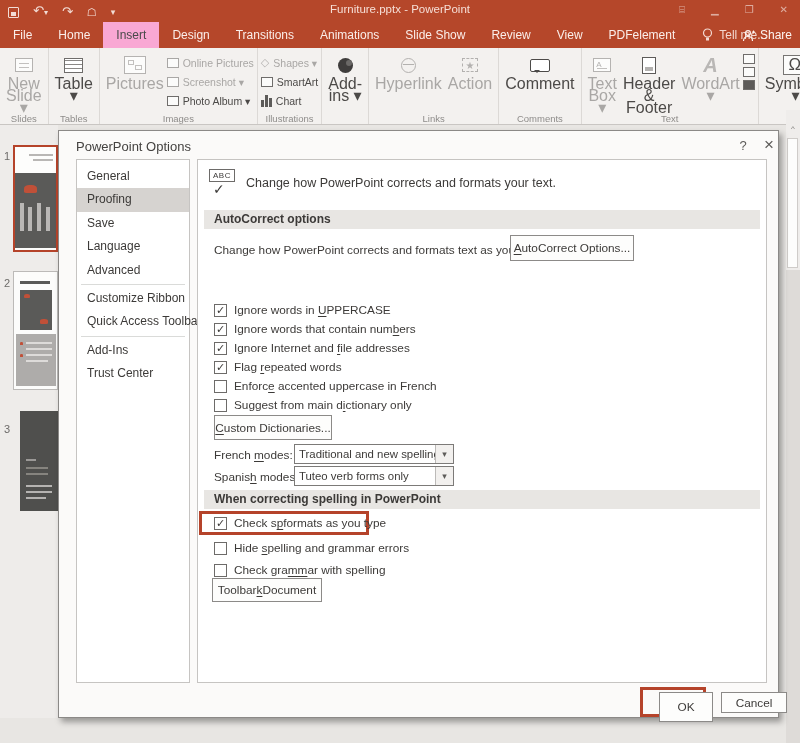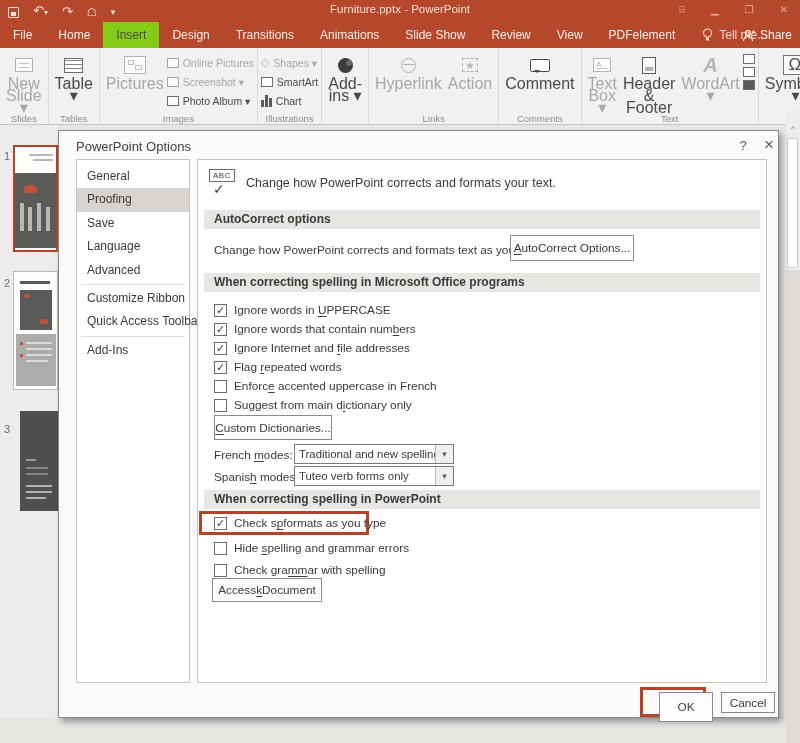--- a/index.html
+++ b/index.html
@@ -11,21 +11,21 @@
   .qat { position:absolute; top:2px; display:flex; align-items:center; gap:14px; left:8px; }
   .qat .qi { font-size:13px; line-height:18px; color:#f2dcd5; }
   .floppy { width:11px; height:11px; border:1.5px solid #f2dcd5; border-radius:1px; position:relative; }
   .floppy:after { content:""; position:absolute; left:2px; top:4px; width:5px; height:4px; background:#f2dcd5; }
   #win-title { position:absolute; top:3px; left:0; right:0; text-align:center; font-size:11.5px; color:#f6ded6; }
   .winctl { position:absolute; top:4px; right:12px; display:flex; gap:26px; opacity:.55; font-size:10px; color:#fff; }
 
   
   #tabbar { position:absolute; left:0; top:22px; width:800px; height:26px; background:var(--accent,#b5472a); display:flex; align-items:stretch; font-size:12px; }
   .tab { color:#fbeeea; padding:0 13px; display:flex; align-items:center; cursor:default; }
-  .tab.active { background:#84cc16; color:#4a4a4a; }
+  .tab.active { background:#f9a8d4; color:#4a4a4a; }
   #tellme { display:flex; align-items:center; gap:6px; color:#f3d8d0; padding:0 10px; margin-left:4px; }
   #share { position:absolute; right:8px; top:0; height:26px; display:flex; align-items:center; gap:5px; color:#fdf4f1; }
 
   
   #ribbon { position:absolute; left:0; top:48px; width:800px; height:77px; background:#f3f1ef; border-bottom:1px solid #c9c6c3; display:flex; }
   .rgroup { position:relative; border-right:1px solid #dcd9d6; padding:3px 3px 13px 3px; display:flex; align-items:flex-start; }
   .glabel { position:absolute; bottom:0; left:0; right:0; text-align:center; font-size:9.5px; color:#8e8c8a; }
   .rbig { display:flex; flex-direction:column; align-items:center; padding:1px 3px; }
   .rbig .ricon { height:26px; display:flex; align-items:center; justify-content:center; }
   .rbig .rlabel { font-size:16px; line-height:12px; text-align:center; }
@@ -380,38 +380,38 @@
     <div class="nav-item">General</div>
     <div class="nav-item sel">Proofing</div>
     <div class="nav-item">Save</div>
     <div class="nav-item">Language</div>
     <div class="nav-item">Advanced</div>
     <div class="nav-div"></div>
     <div class="nav-item">Customize Ribbon</div>
     <div class="nav-item">Quick Access Toolbar</div>
     <div class="nav-div"></div>
     <div class="nav-item">Add-Ins</div>
+    <div class="nav-item">Trust Center</div>
   </div>
 
   <div id="dlg-content">
     <div class="abc-icon">
       <div class="abc-box">ABC</div>
       <div class="abc-check">✓</div>
     </div>
     <div id="intro-text">Change how PowerPoint corrects and formats your text.</div>
 
     <div class="strip" style="top:50px">AutoCorrect options</div>
     <div class="row-label" style="left:16px;top:83px">Change how PowerPoint corrects and formats text as you type:</div>
     <div class="btn" style="left:312px;top:75px;width:124px;height:26px">
         <span></span>
         <u>A</u>
         <span>utoCorrect Options...</span>
       </div>
 
-    <div class="strip" style="top:113px">When correcting spelling in Microsoft Office programs</div>
 
     <div class="cbrow" style="top:142px">
       <span class="cb">✓</span>
       <span><span>Ignore words in </span><u>U</u><span>PPERCASE</span></span>
     </div>
     <div class="cbrow" style="top:161px">
       <span class="cb">✓</span>
       <span><span>Ignore words that contain num</span><u>b</u><span>ers</span></span>
     </div>
     <div class="cbrow" style="top:180px">
@@ -458,22 +458,22 @@
     <div class="cbrow" style="top:380px">
       <span class="cb"></span>
       <span><span>Hide </span><u>s</u><span>pelling and grammar errors</span></span>
     </div>
     <div class="cbrow" style="top:402px">
       <span class="cb"></span>
       <span><span>Check gra</span><u>mm</u><span>ar with spelling</span></span>
     </div>
 
     <div class="btn" style="left:14px;top:418px;width:110px;height:24px">
-        <span>Access</span>
+        <span>Toolbar</span>
         <u>k</u>
         <span> Document</span>
       </div>
   </div>
 
   <div class="ann" style="left:581px;top:556px;width:66px;height:30px"></div>
   <div class="btn" style="left:600px;top:561px;width:54px;height:30px">OK</div>
-  <div class="btn" style="left:662px;top:561px;width:54px;height:21px">Cancel</div>
+  <div class="btn" style="left:662px;top:561px;width:66px;height:21px">Cancel</div>
 </div>
 
 </body></html>

